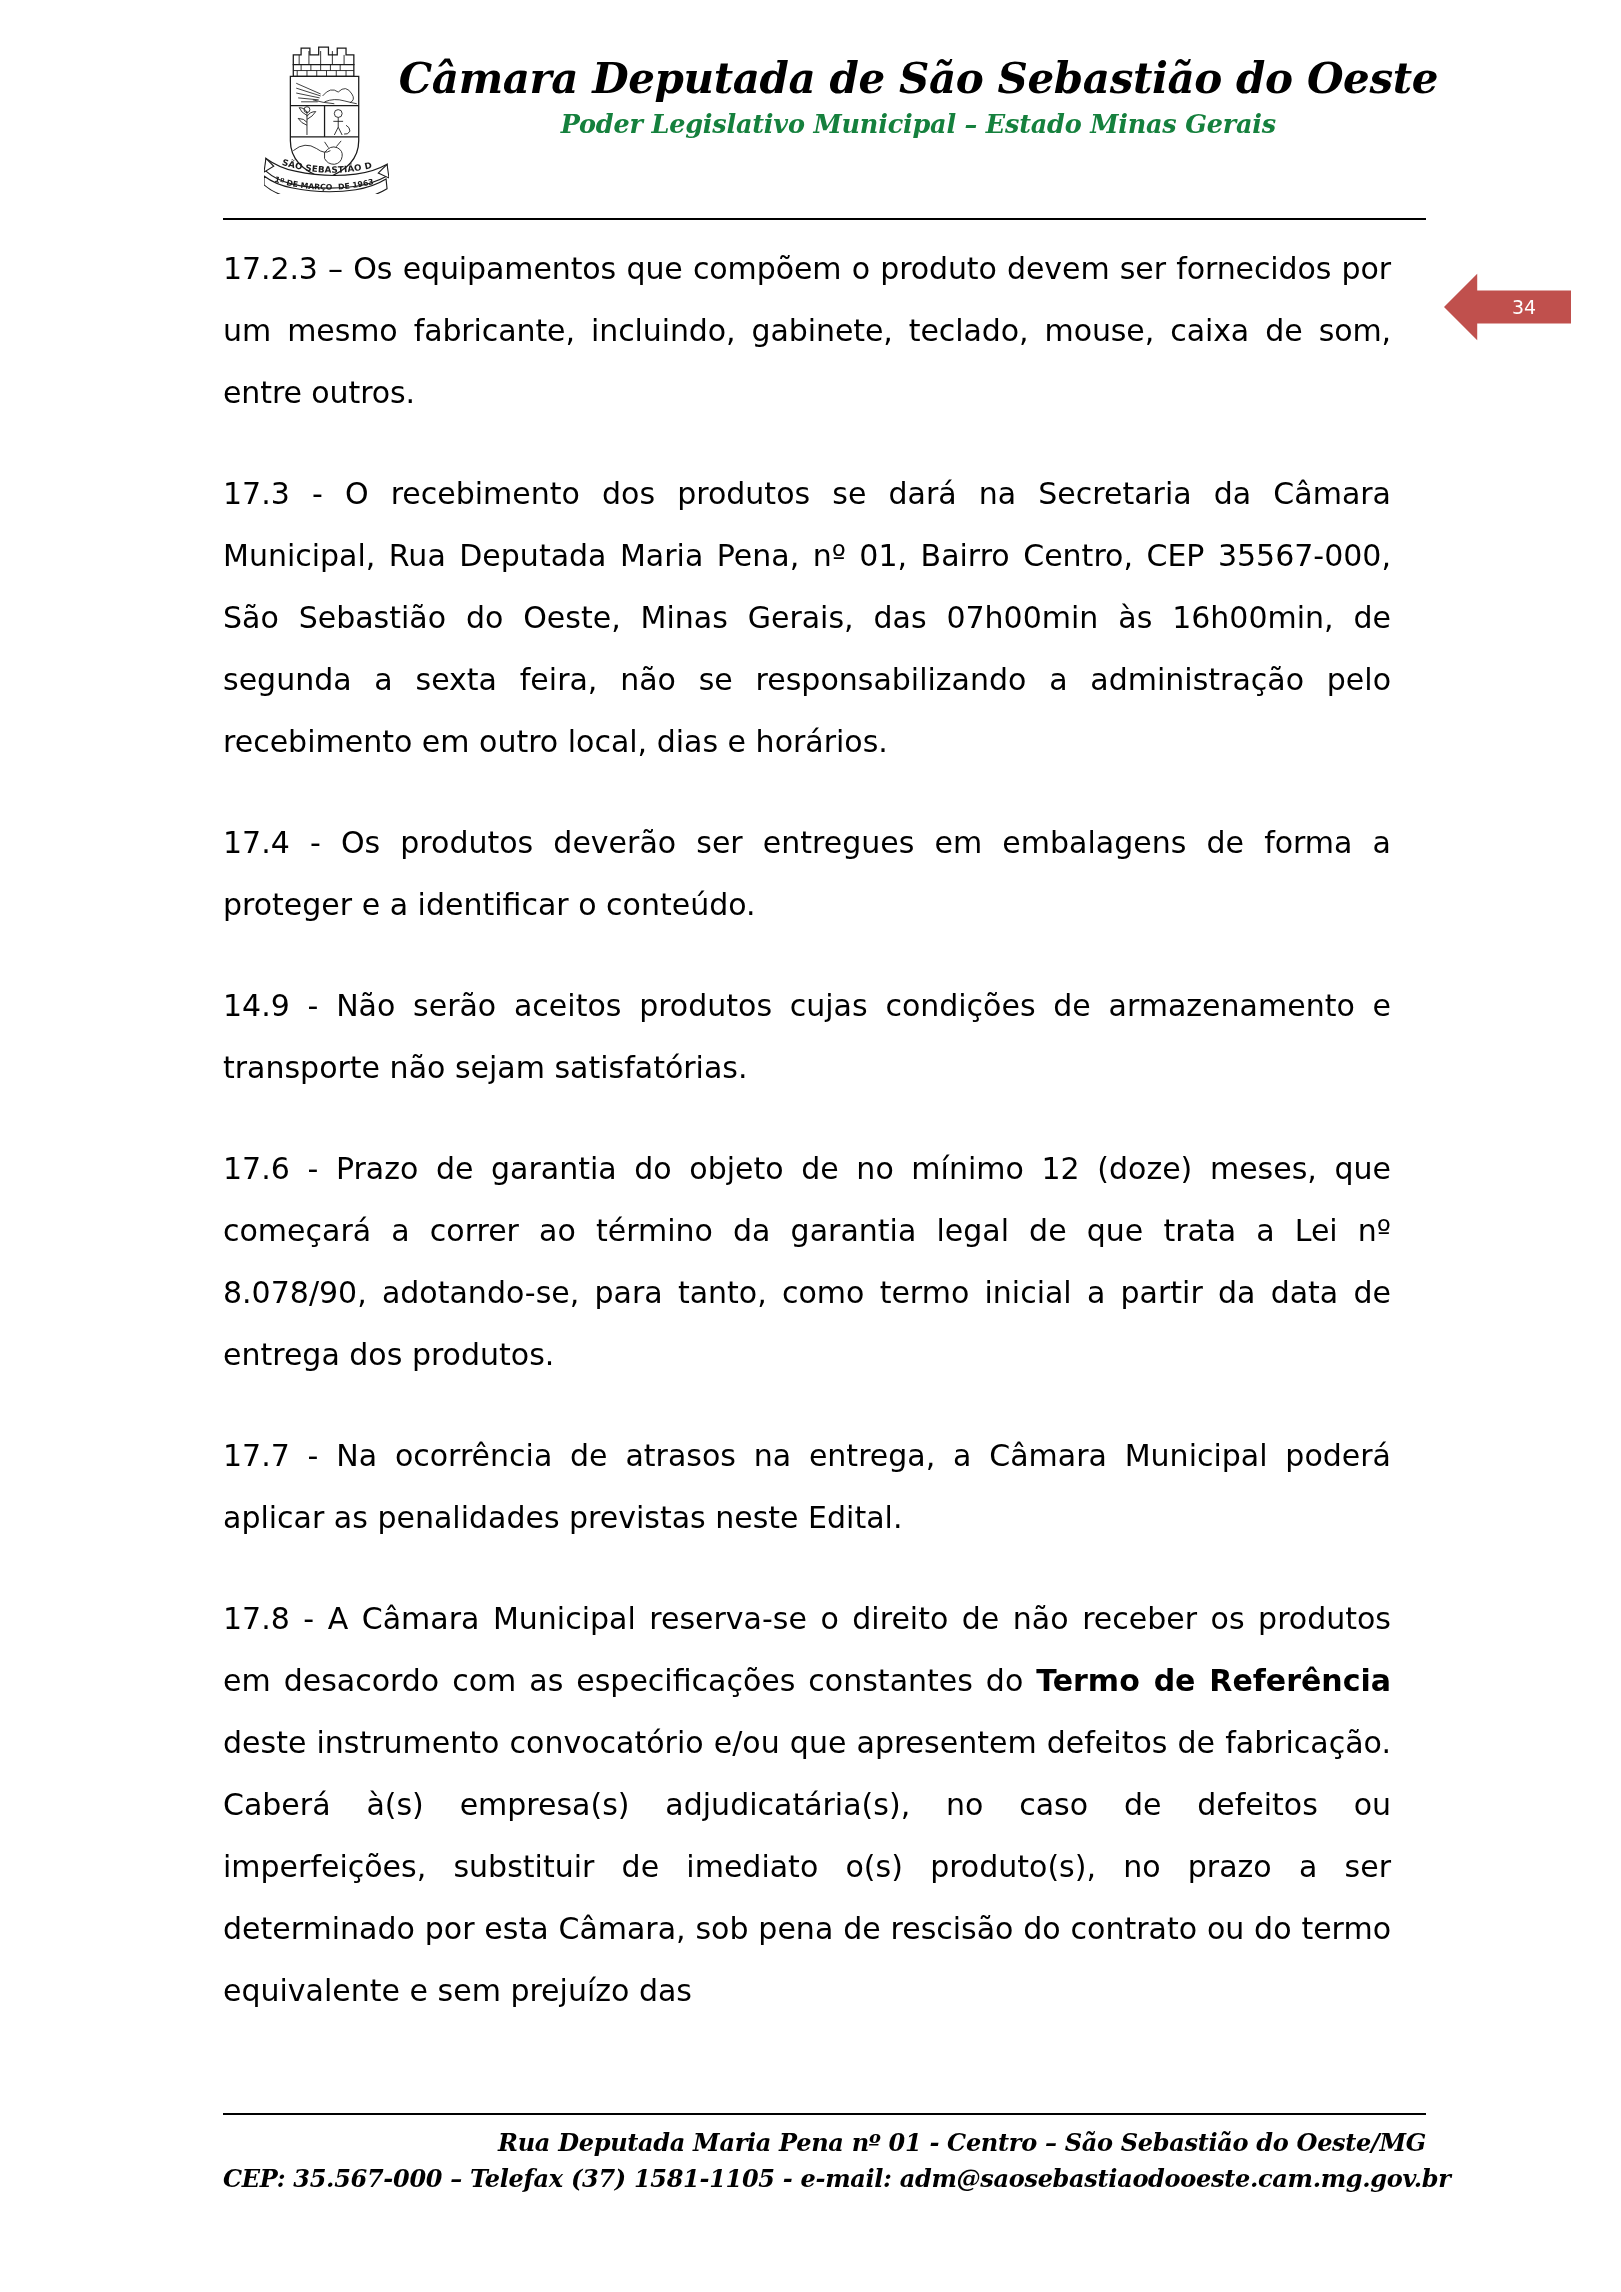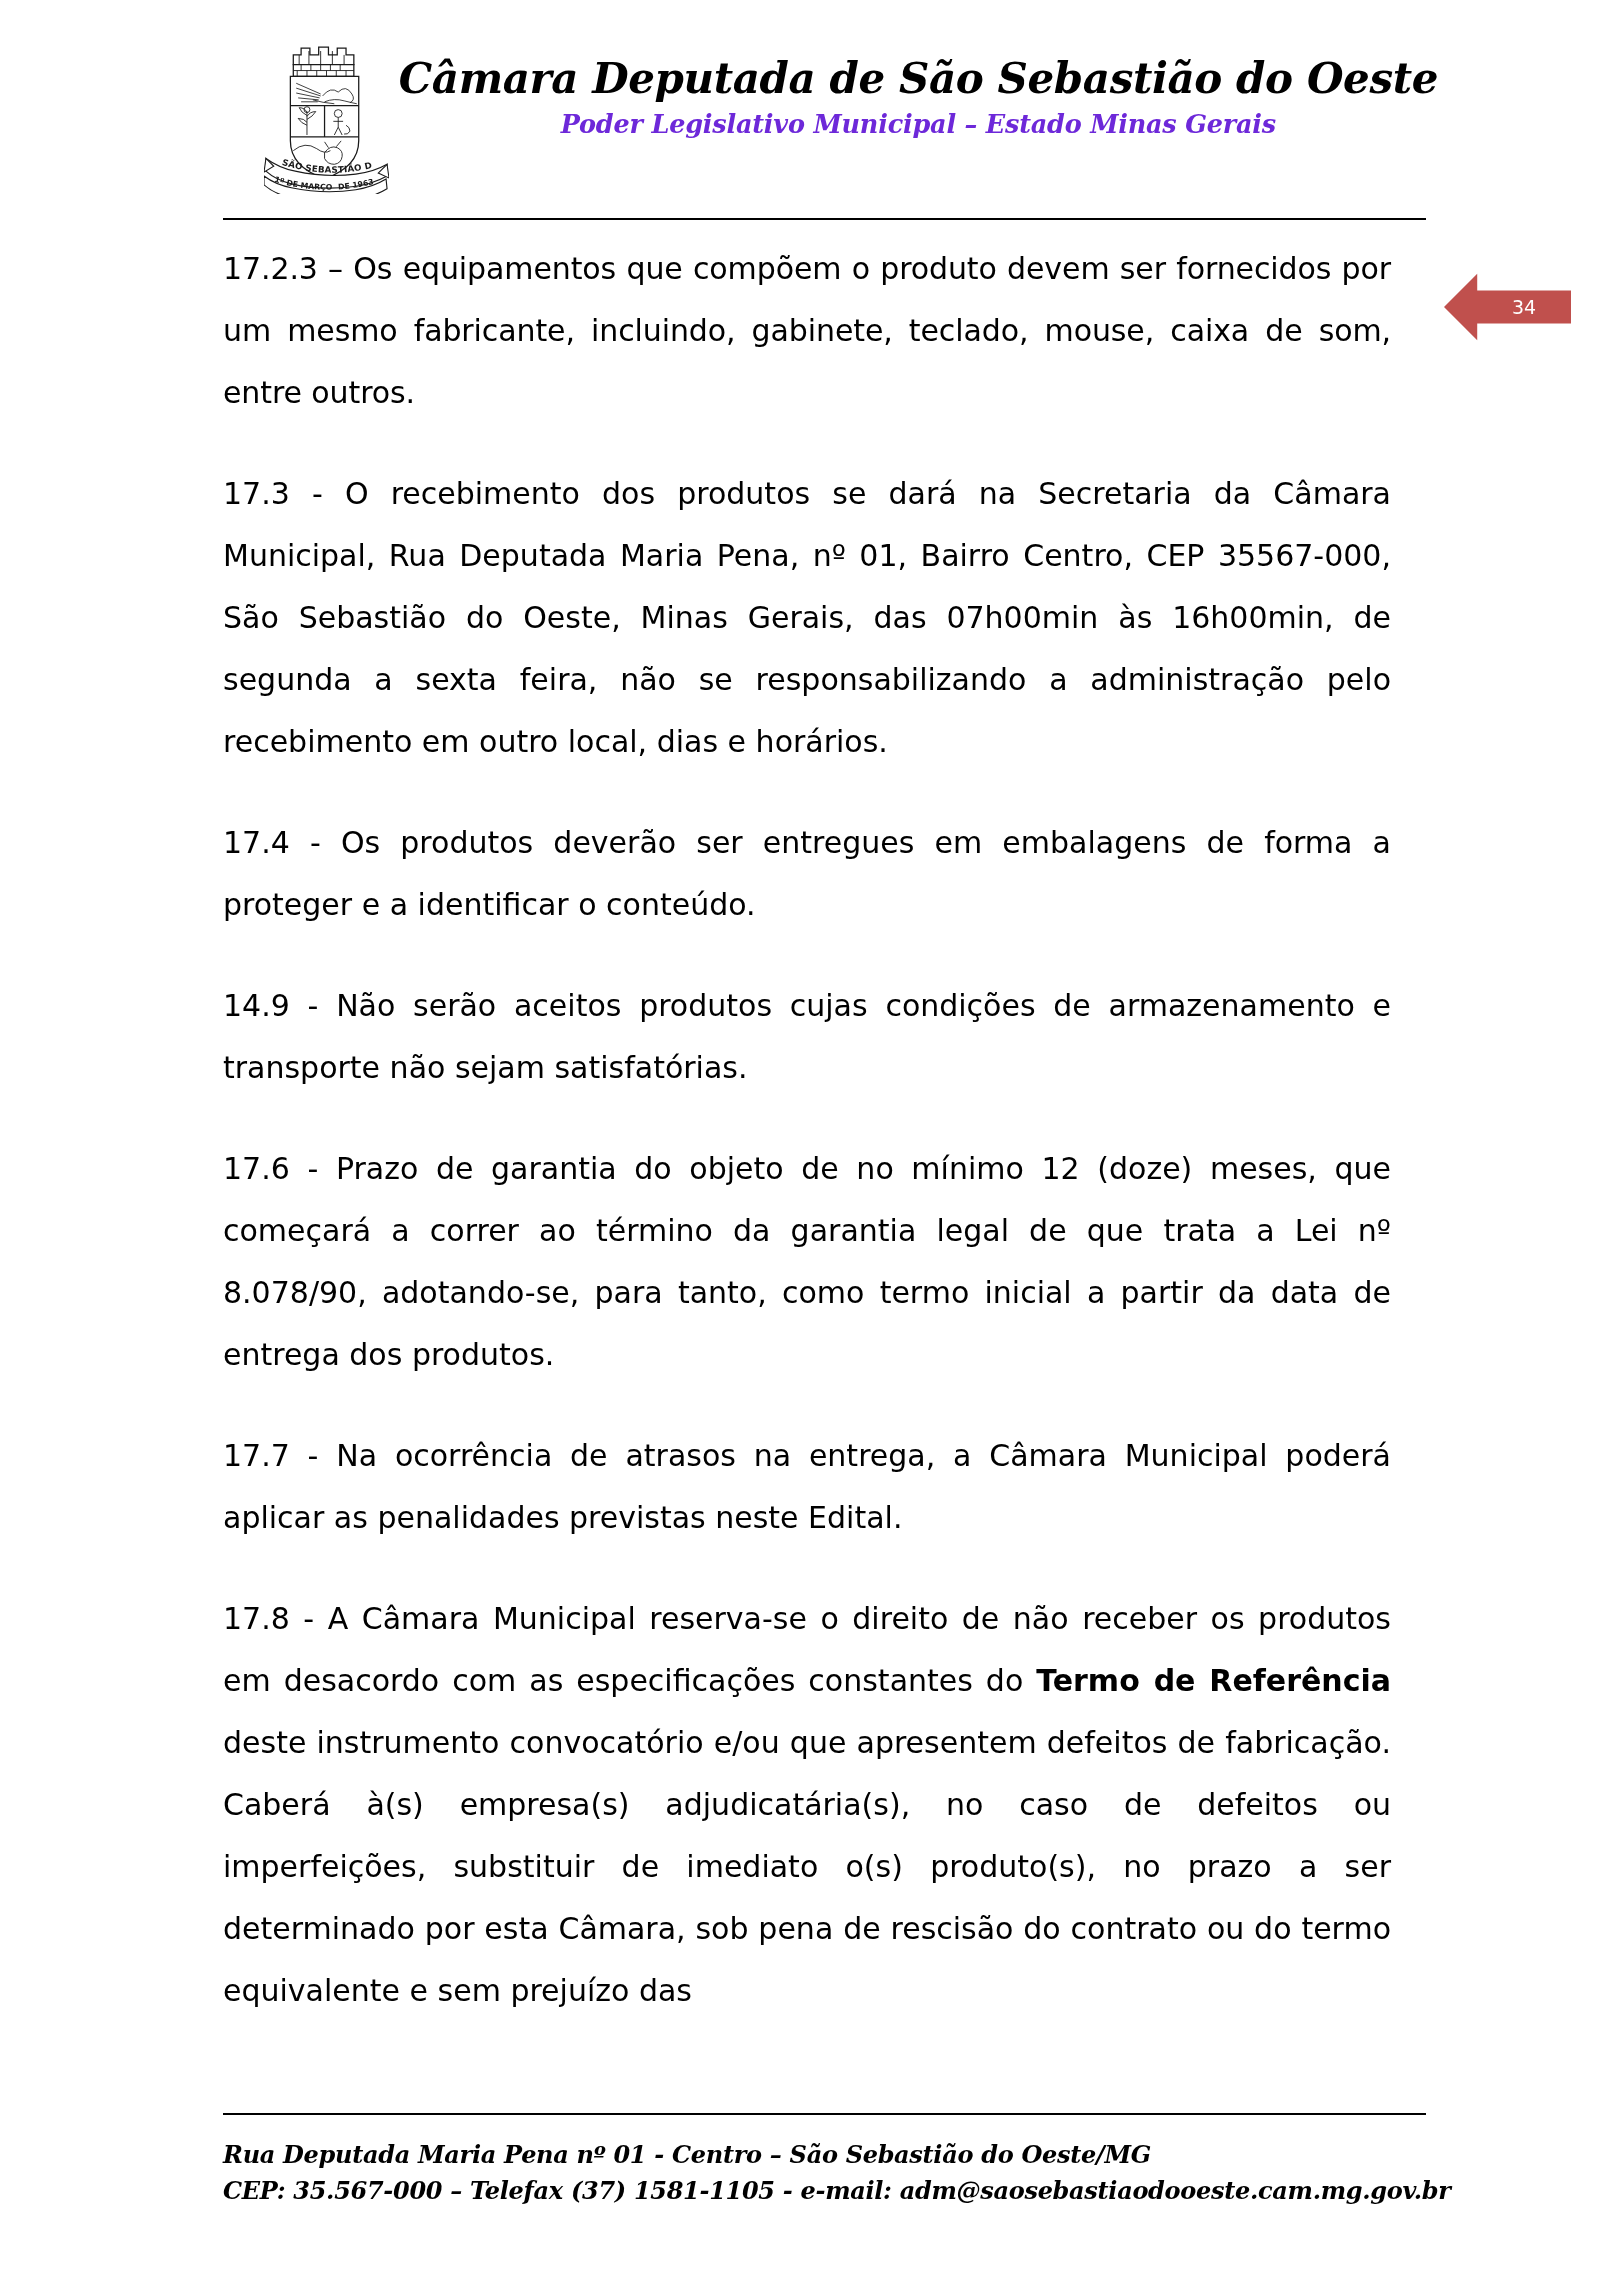--- a/index.html
+++ b/index.html
@@ -60,21 +60,21 @@
     color: #000000;
     white-space: nowrap;
   }
   .org-subtitle {
     font-family: "DejaVu Serif", serif;
     font-style: italic;
     font-weight: 700;
     font-size: 25.5px;
     line-height: 1.3;
     letter-spacing: -0.2px;
-    color: #6d28d9;
+    color: #15803d;
     margin-top: 5.9px;
     white-space: nowrap;
   }
   .header-rule {
     position: absolute;
     left: 223px;
     top: 218px;
     width: 1203px;
     height: 0;
     border-top: 2.9px solid #000000;
@@ -143,22 +143,21 @@
     top: 2113px;
     width: 1203px;
     height: 0;
     border-top: 2.9px solid #000000;
   }
   .footer {
     position: absolute;
     left: 223px;
     top: 2125px;
     width: 1203px;
-    text-align: left;
-    margin-top: 12px;
+    text-align: right;
   }
   .footer-line {
     font-family: "DejaVu Serif", serif;
     font-style: italic;
     font-weight: 700;
     font-size: 24px;
     line-height: 1.48;
     letter-spacing: -0.3px;
     color: #000000;
     white-space: nowrap;

